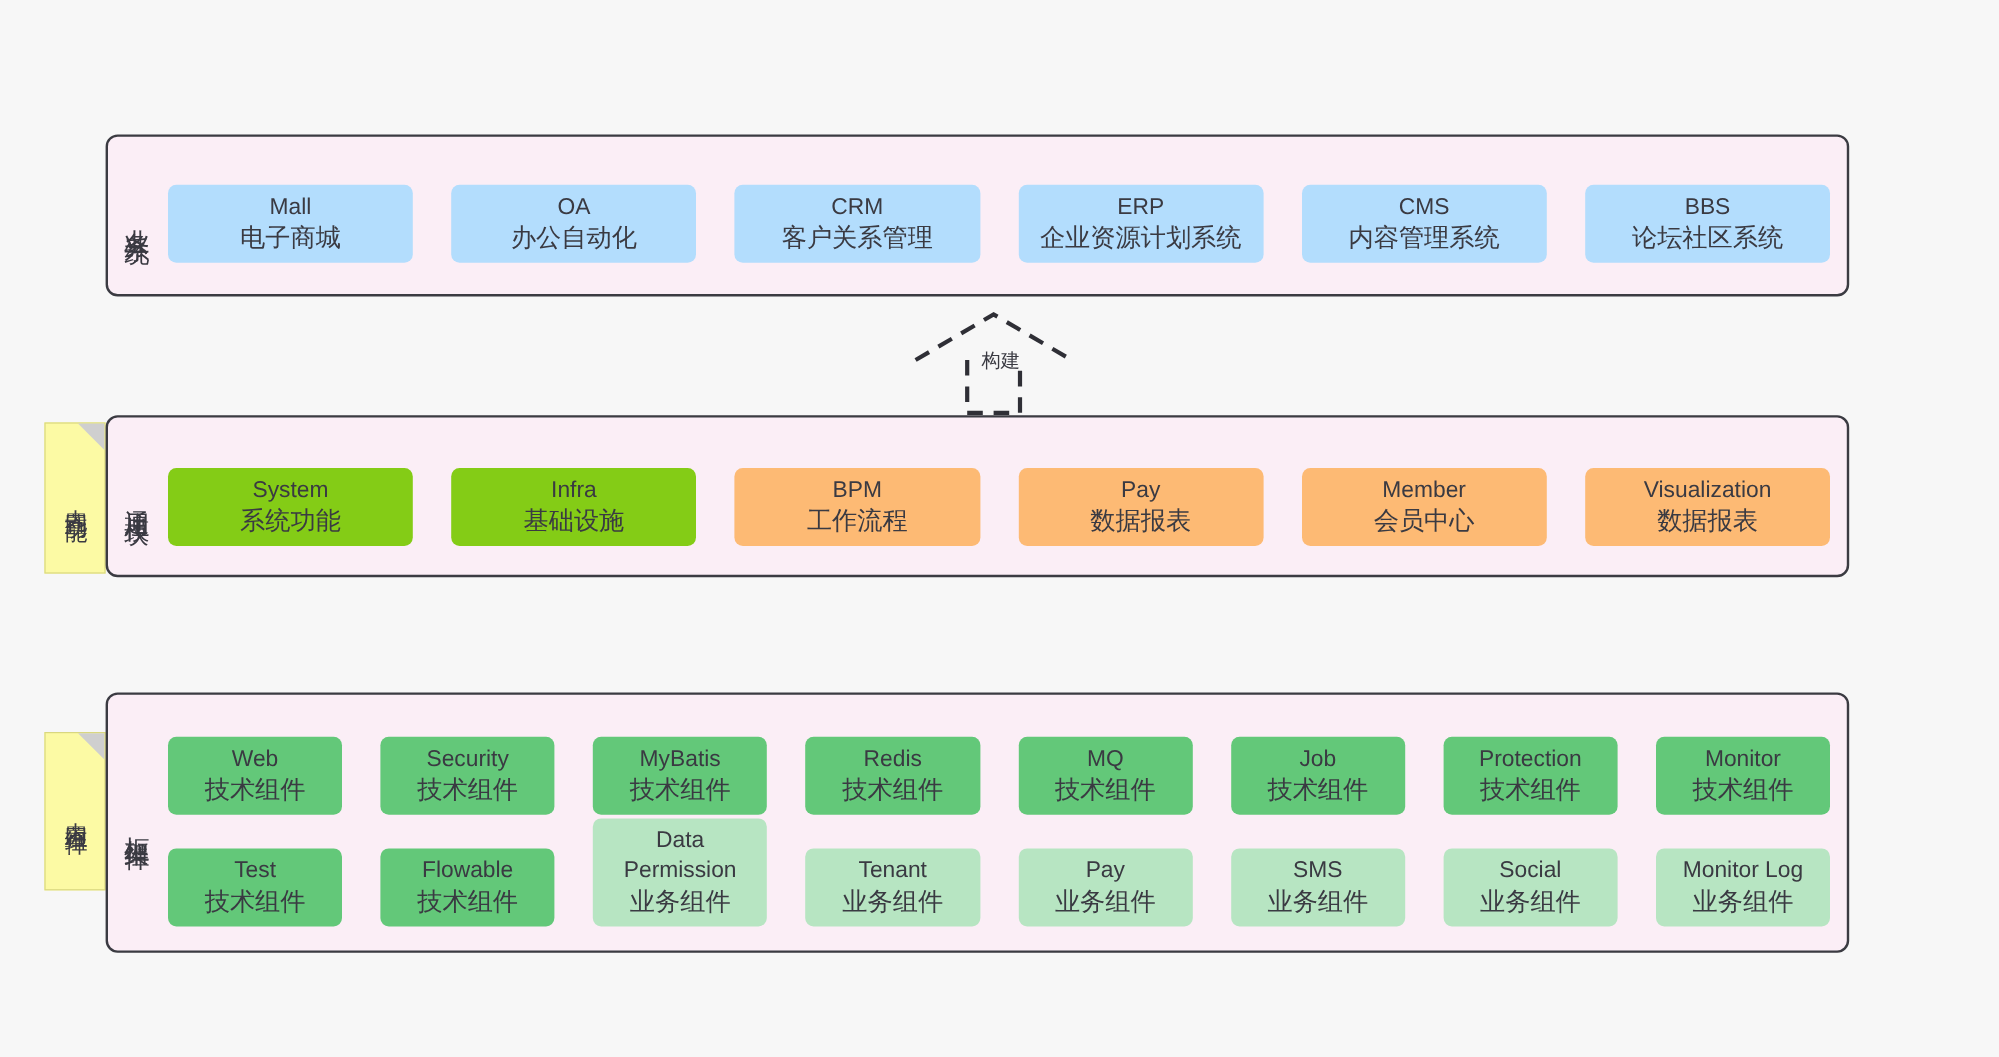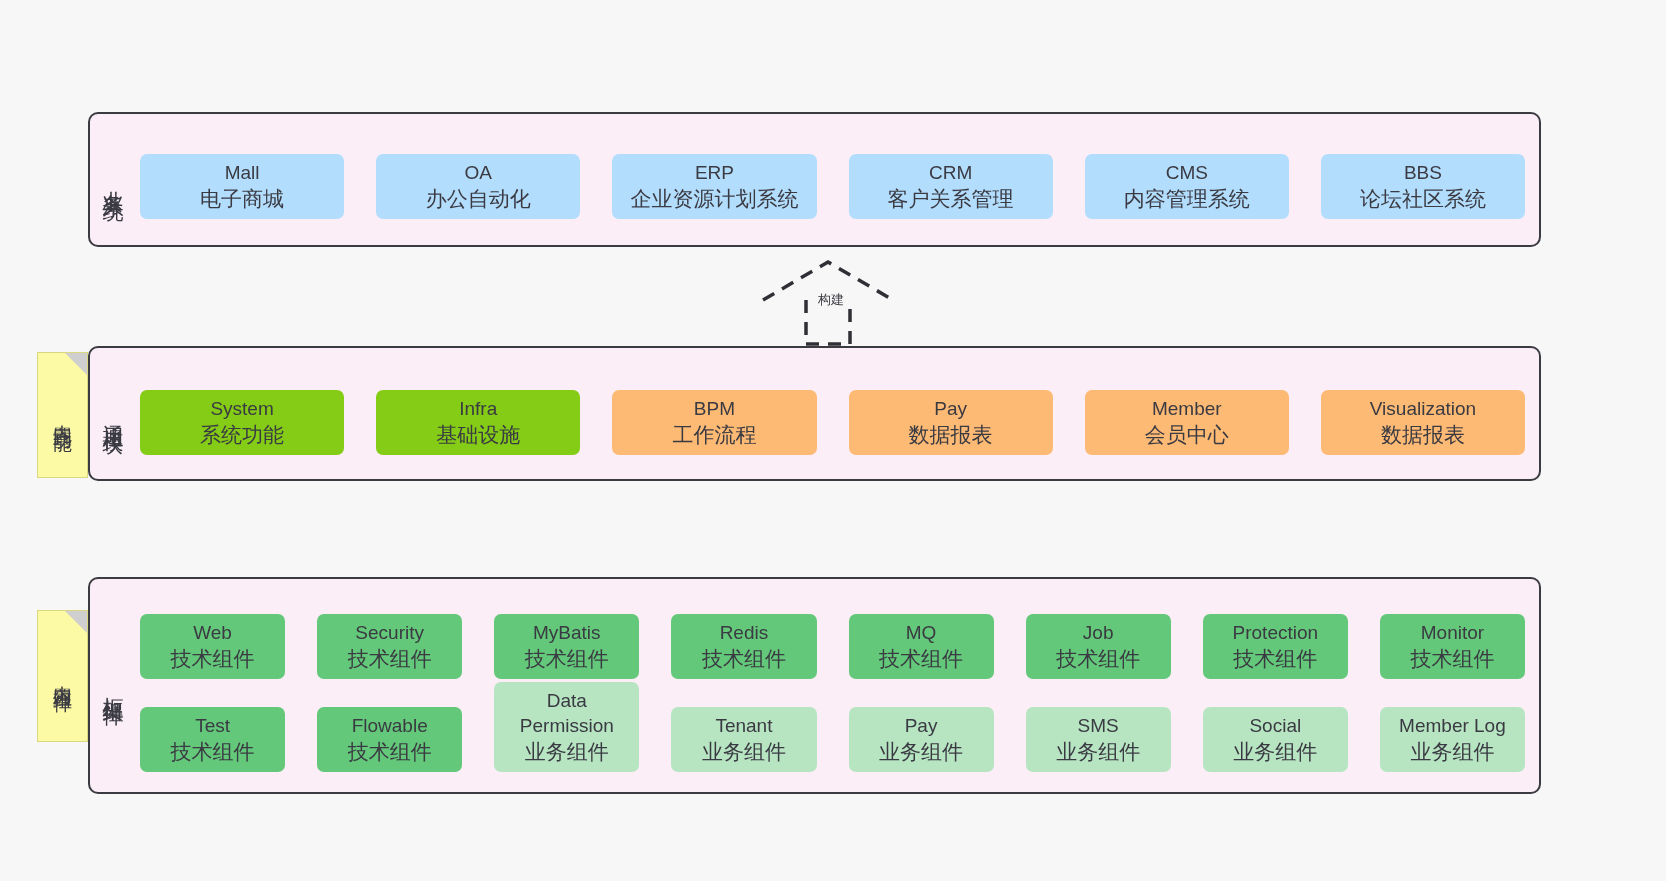--- a/index.html
+++ b/index.html
@@ -112,21 +112,21 @@
     border-left: 22px solid transparent;
   }
   #sticky-modules   { left: 37px; top: 352px; height: 126px; }
   #sticky-framework { left: 37px; top: 610px; height: 132px; }
 
   
   .arrow { position: absolute; }
   .arrow svg { display: block; overflow: visible; }
   .arrow-label {
     position: absolute;
-    font-size: 13px;
+    font-size: 16px;
     color: #3a3a42;
     background: transparent;
     white-space: nowrap;
     user-select: none;
     font-family: Liberation Serif, serif;
   }
   #arrow-build   { left: 758px; top: 258px; width: 150px; height: 88px; }
   #arrow-build   .arrow-label { left: 60px; top: 33px; }
   #arrow-realize { left: 772px; top: 489px; width: 150px; height: 88px; }
   #arrow-realize .arrow-label { left: 60px; top: 33px; }
@@ -142,26 +142,26 @@
       <div class="row">
         <div class="card c-blue">
           <span class="t1">Mall</span>
           <span class="t2">电子商城</span>
         </div>
         <div class="card c-blue">
           <span class="t1">OA</span>
           <span class="t2">办公自动化</span>
         </div>
         <div class="card c-blue">
+          <span class="t1">CRM</span>
+          <span class="t2">客户关系管理</span>
+        </div>
+        <div class="card c-blue">
           <span class="t1">ERP</span>
           <span class="t2">企业资源计划系统</span>
-        </div>
-        <div class="card c-blue">
-          <span class="t1">CRM</span>
-          <span class="t2">客户关系管理</span>
         </div>
         <div class="card c-blue">
           <span class="t1">CMS</span>
           <span class="t2">内容管理系统</span>
         </div>
         <div class="card c-blue">
           <span class="t1">BBS</span>
           <span class="t2">论坛社区系统</span>
         </div>
       </div>
@@ -281,21 +281,21 @@
         </div>
         <div class="card c-greenlight">
           <span class="t1">SMS</span>
           <span class="t2">业务组件</span>
         </div>
         <div class="card c-greenlight">
           <span class="t1">Social</span>
           <span class="t2">业务组件</span>
         </div>
         <div class="card c-greenlight">
-          <span class="t1">Member Log</span>
+          <span class="t1">Monitor Log</span>
           <span class="t2">业务组件</span>
         </div>
       </div>
 
     </div>
   </div>
 
 </div>
 
 </body></html>

